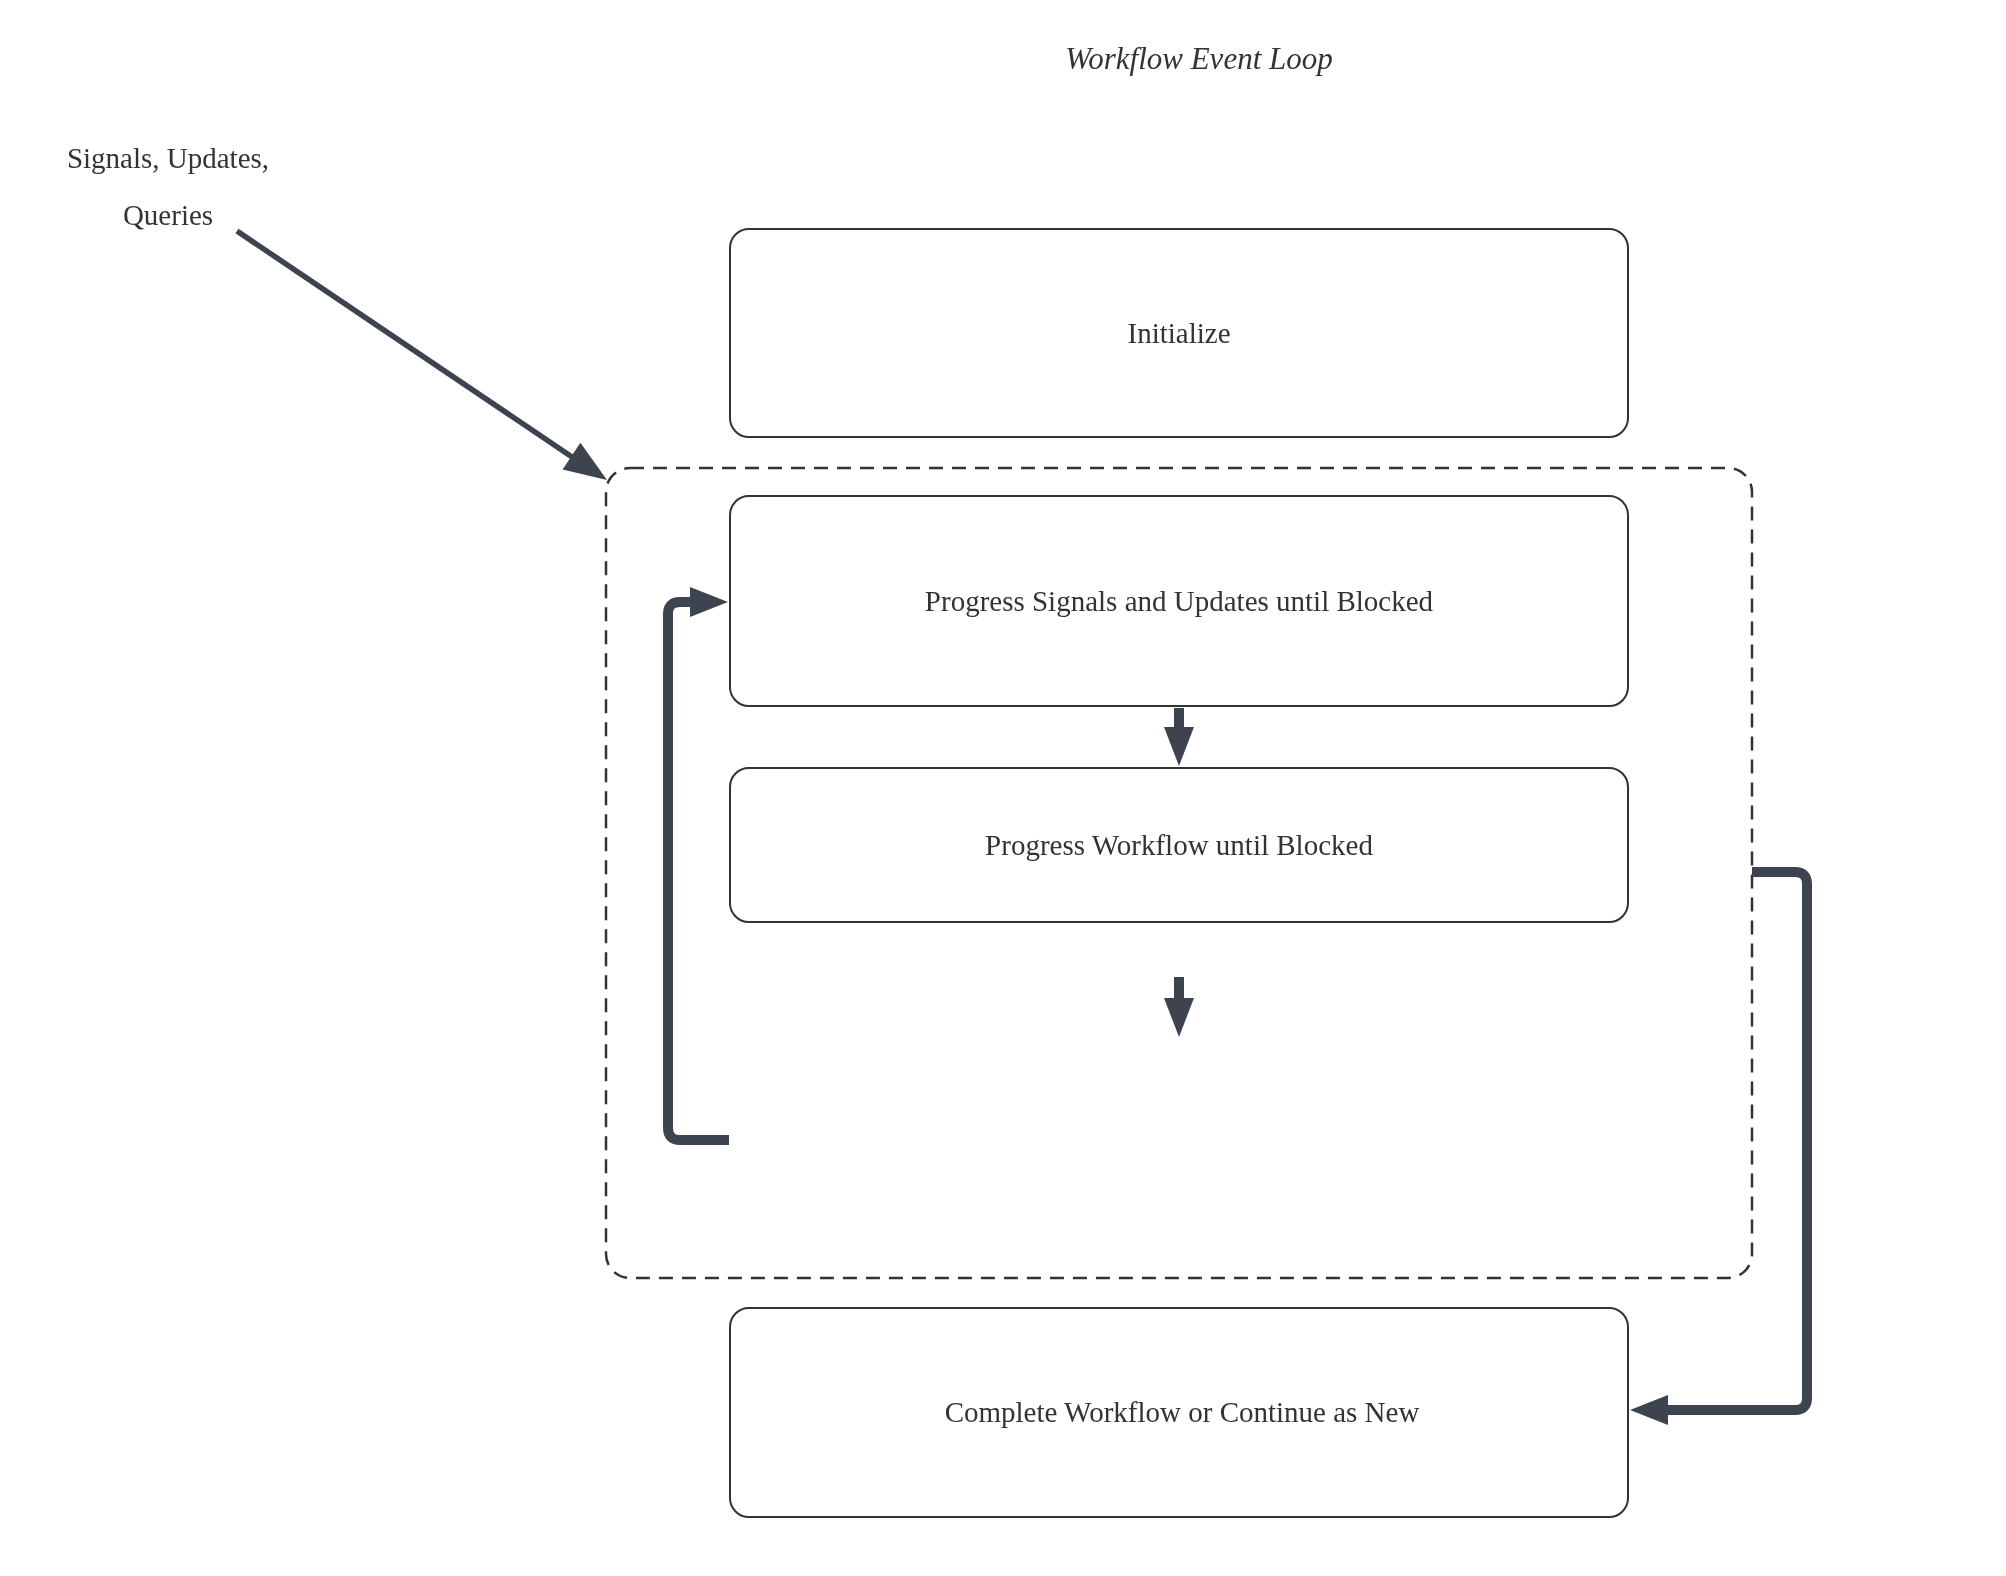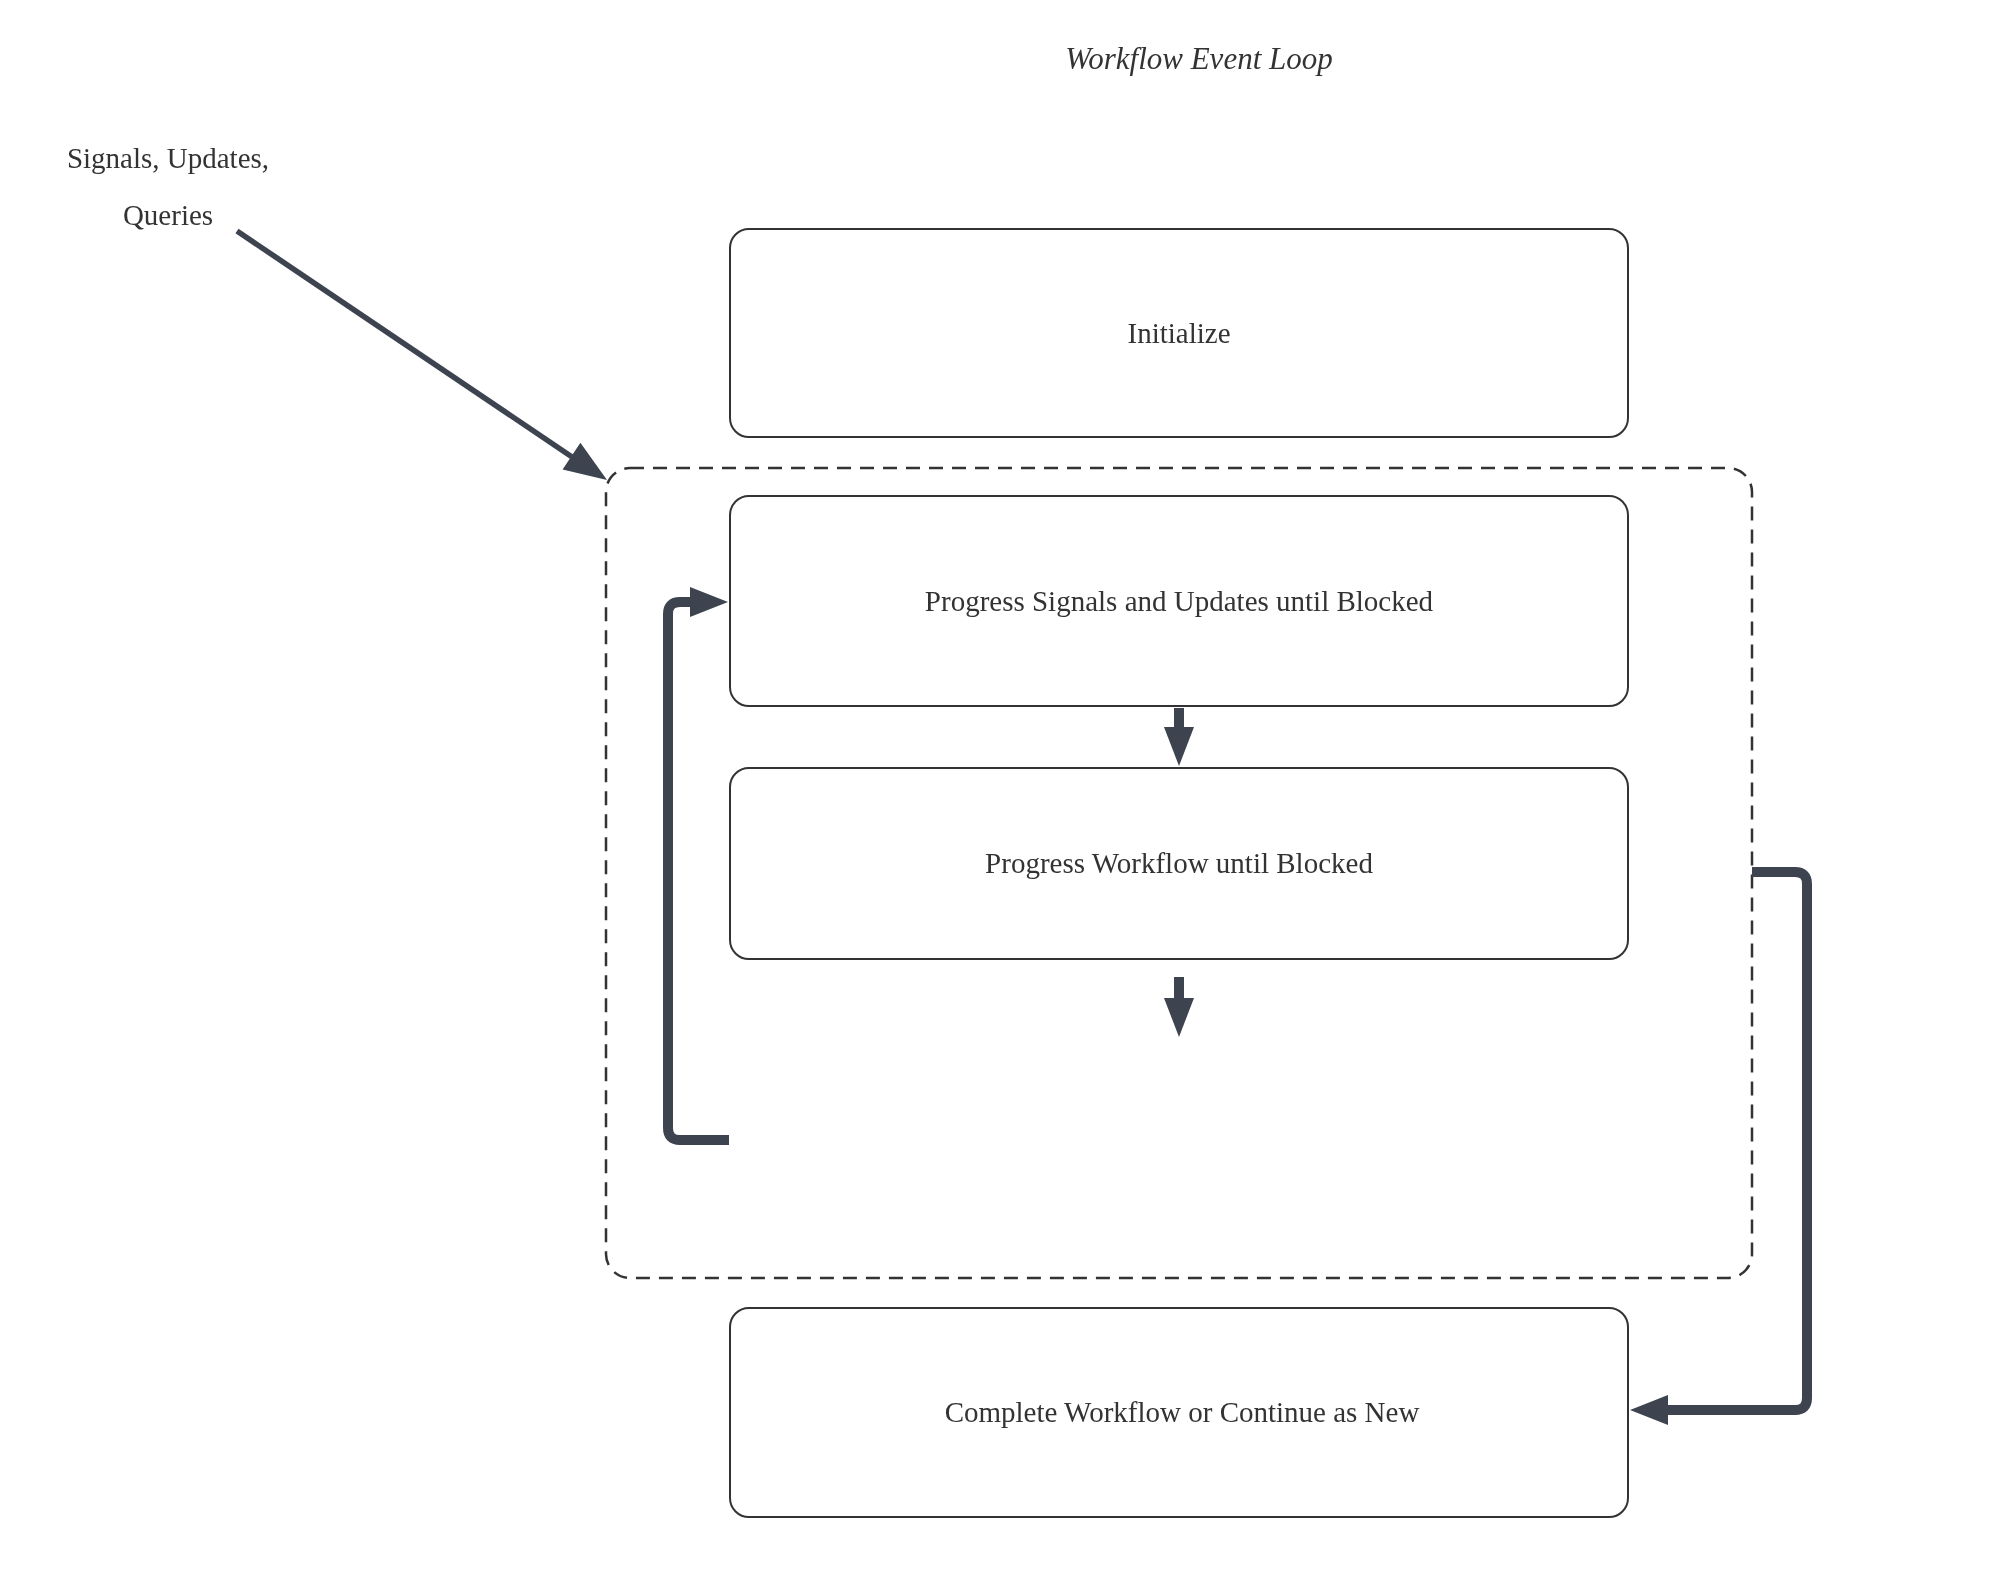--- a/index.html
+++ b/index.html
@@ -52,21 +52,21 @@
     display: flex;
     align-items: center;
     justify-content: center;
     text-align: center;
     font-size: 29px;
     color: var(--text);
     padding: 0 30px;
   }
   .n-initialize        { top: 228px; }
   .n-progress-signals  { top: 495px; height: 212px; }
-  .n-progress-workflow { top: 767px; height: 193px; }
+  .n-progress-workflow { top: 767px; height: 156px; }
   .n-execute-queries   { top: 1039px; height: 208px; }
   .n-complete          { top: 1307px; height: 211px; padding-left: 36px; }
   .edges-svg {
     position: absolute;
     left: 0; top: 0;
     width: 2006px;
     height: 1576px;
     pointer-events: none;
   }
   .boundary {

